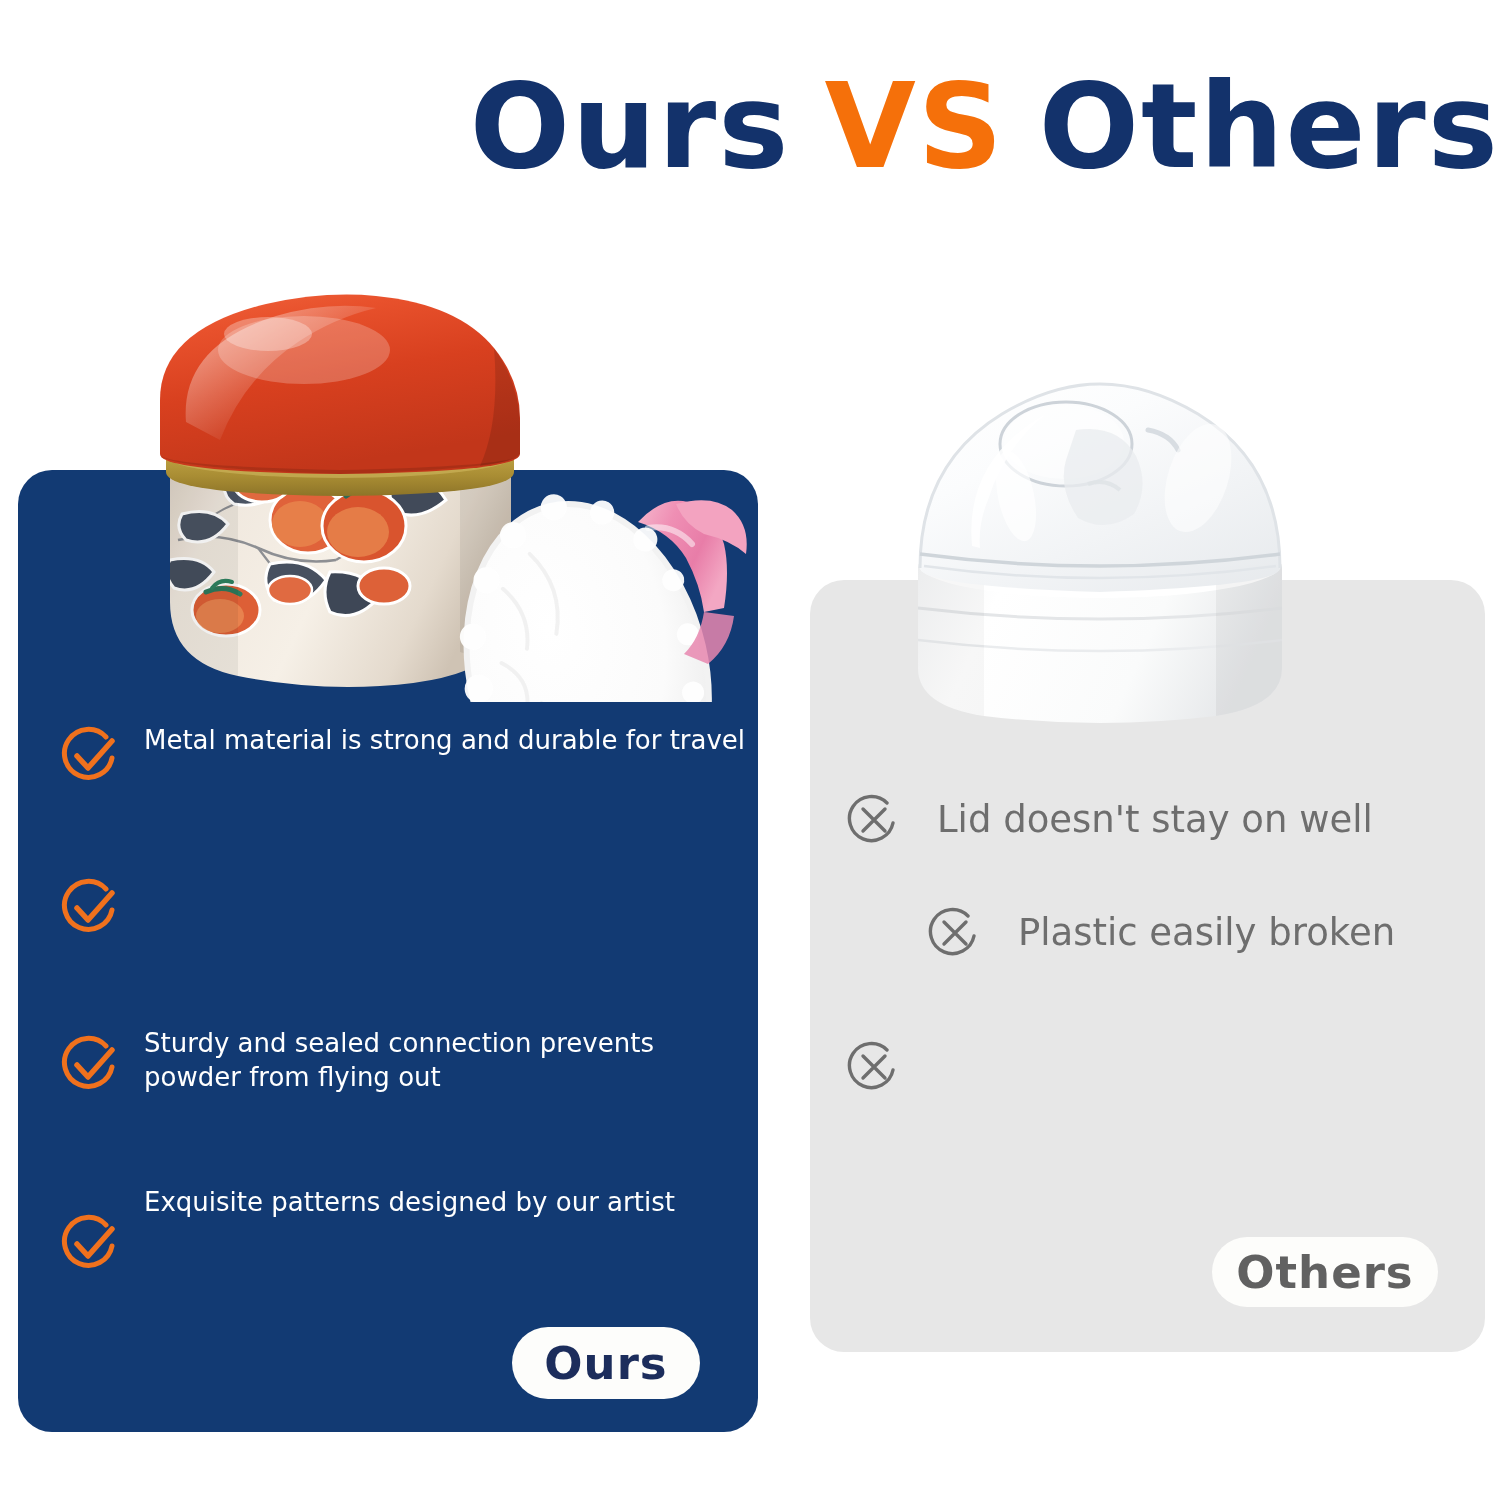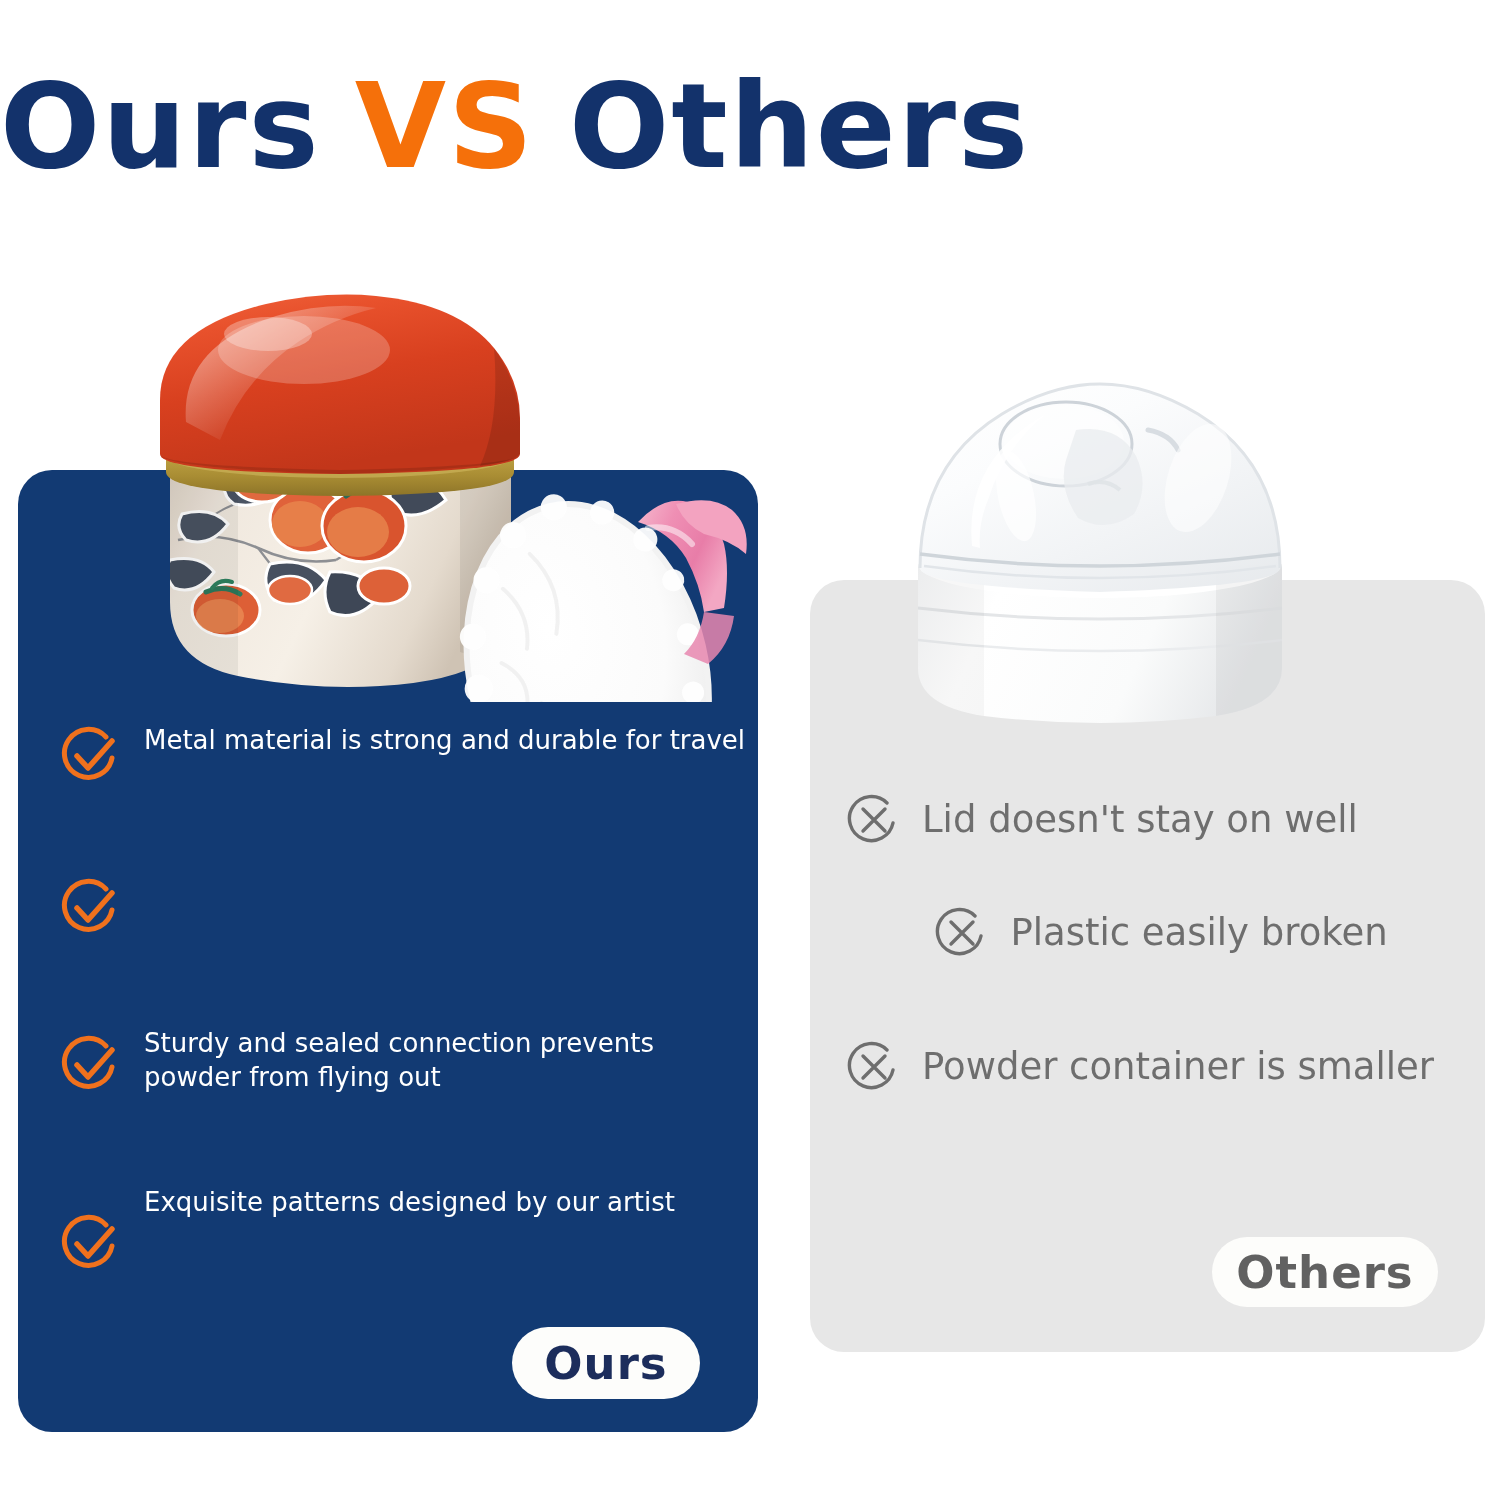--- a/index.html
+++ b/index.html
@@ -18,21 +18,21 @@
     height: 1500px;
     background: #ffffff;
   }
 
   
   #title {
     position: absolute;
     top: 62px;
     left: 0;
     width: 1500px;
-    text-align: left;
+    text-align: right;
     font-family: "DejaVu Sans", sans-serif;
     font-size: 118px;
     font-weight: bold;
     letter-spacing: 2px;
     white-space: nowrap;
     line-height: 1.1;
   }
   #title .w-ours,
   #title .w-others { color: #13326b; }
   #title .w-vs { color: #f5700a; }
@@ -107,20 +107,21 @@
     width: 56px;
     height: 56px;
     margin-right: 20px;
   }
   .con-row .icon-wrap svg { display: block; width: 56px; height: 56px; }
   .con-text {
     font-family: "DejaVu Sans", sans-serif;
     font-size: 37px;
     line-height: 1.25;
     color: #6e6e6e;
+    margin-left: 15px;
   }
 
   
   .badge {
     position: absolute;
     background: #fdfdfb;
     border-radius: 42px;
     display: flex;
     align-items: center;
     justify-content: center;
@@ -244,21 +245,20 @@
         <span class="con-text">Plastic easily broken</span>
       </div>
 
       <div class="con-row" style="top:247px;">
         <span class="icon-wrap">
           <svg viewBox="0 0 56 56">
             <path d="M41 11 A22 22 0 1 0 47 31" fill="none" stroke="#6e6e6e" stroke-width="3.4" stroke-linecap="round"></path>
             <path d="M17 17 L39 39 M39 17 L17 39" fill="none" stroke="#6e6e6e" stroke-width="3.4" stroke-linecap="round"></path>
           </svg>
         </span>
-        <span class="con-text">Powder container is smaller</span>
       </div>
 
     </div>
   </div>
 
   <div id="prod-ours">
     <svg viewBox="0 0 640 430">
       <defs>
         <linearGradient id="lidGrad" x1="0" y1="0" x2="0.35" y2="1">
           <stop offset="0%" stop-color="#f0643c"></stop>

